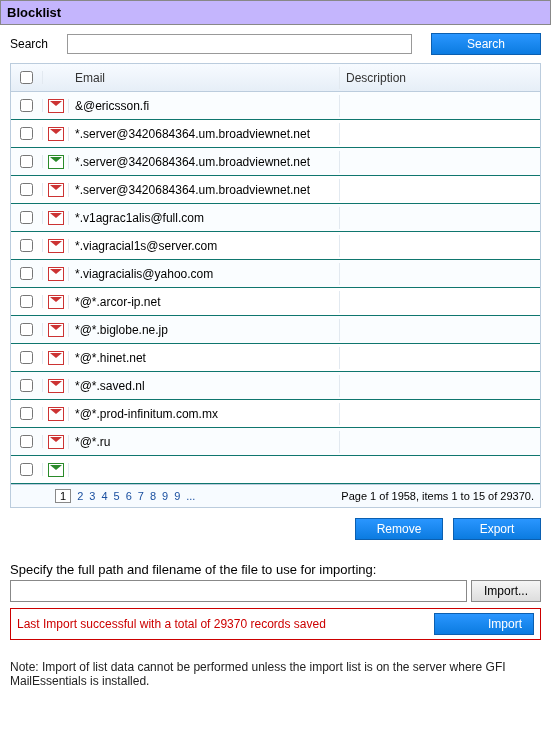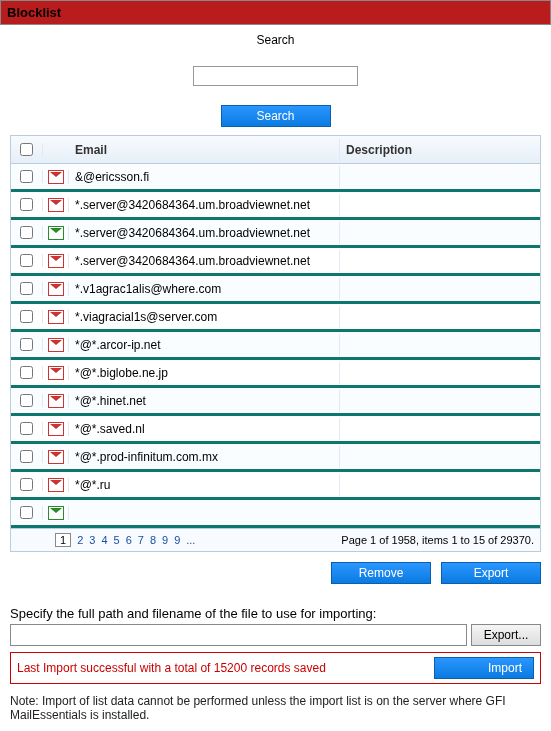--- a/index.html
+++ b/index.html
@@ -5,33 +5,32 @@
   * { box-sizing: border-box; margin: 0; padding: 0; }
   body {
     font-family: Tahoma, Verdana, Arial, sans-serif;
     font-size: 12px;
     background: #fff;
     width: 551px;
     height: 731px;
     overflow: hidden;
   }
   .panel-title {
-    background: #b91c1c;
+    background: #c4b5fd;
     border: 1px solid #888;
     padding: 4px 6px;
     font-weight: bold;
     font-size: 13px;
   }
   .content { padding: 8px 10px; }
   .search-row {
     display: flex;
     align-items: center;
     gap: 19px;
     margin-bottom: 8px;
-    flex-direction: column;
   }
   .search-row label { font-size: 12px; }
   .search-input {
     flex: 1;
     border: 1px solid #999;
     height: 20px;
     padding: 2px 4px;
     font-size: 12px;
   }
   .btn-blue {
@@ -44,35 +43,35 @@
     cursor: pointer;
   }
   .btn-search { width: 110px; }
   .table {
     border: 1px solid #bcd;
     border-top: 1px solid #bcd;
   }
   .thead, .trow {
     display: flex;
     align-items: center;
-    border-bottom: 3px solid #0f766e;
+    border-bottom: 1px solid #0f766e;
     min-height: 28px;
   }
   .thead {
     background: linear-gradient(#f7fbff,#e6eef7);
     border-bottom: 1px solid #bcd;
     height: 28px;
   }
   .trow:nth-child(odd) { background: #fafdff; }
   .trow:nth-child(even) { background: #fff; }
   .col-cb { width: 32px; display:flex; justify-content:center; align-items:center; border-right:1px solid #e2e9f0;}
   .col-icon { width: 26px; display:flex; justify-content:center; align-items:center; border-right:1px solid #e2e9f0;}
   .col-email { flex: 1; padding: 4px 6px; border-right:1px solid #e2e9f0; word-break: break-word;}
   .col-desc { width: 200px; padding: 4px 6px; }
-  .thead .col-email, .thead .col-desc { color: #333; font-weight: bold; }
+  .thead .col-email, .thead .col-desc { color: #333; font-weight: normal; }
   .mail-icon {
     width: 16px; height: 14px;
     border: 1px solid #c33;
     background: #fff;
     position: relative;
     display:inline-block;
   }
   .mail-icon::before {
     content:"";
     position:absolute;
@@ -100,21 +99,21 @@
     padding:0 4px;
     background:#fff;
   }
   .pager-pages a { color:#1a4fa0; text-decoration:none; cursor:pointer;}
   .action-row {
     display:flex;
     justify-content:flex-end;
     gap:10px;
     margin-top:10px;
   }
-  .btn-action { width:100px; }
+  .btn-action { width:88px; }
   .import-section { margin-top: 22px; }
   .import-label { font-size:13px; margin-bottom:3px; display:block;}
   .file-row { display:flex; gap:4px; }
   .file-input {
     flex:1;
     border:1px solid #888;
     height:22px;
     padding:2px 4px;
     font-size:12px;
   }
@@ -133,21 +132,21 @@
     margin-top:6px;
     font-size:12px;
     display:flex;
     align-items:center;
     justify-content:space-between;
     gap:8px;
   }
   .status-box .btn-import { width:100px; flex-shrink:0;padding-left:42px;}
   .note {
     font-size:12px;
-    margin-top:10px;
+    margin-top:20px;
     color:#222;
   }
   input[type=checkbox]{ width:13px; height:13px; }
 </style>
 </head>
 <body>
 
 <div class="panel-title">Blocklist</div>
 
 <div class="content">
@@ -208,31 +207,41 @@
           <div class="col-email">*.server@3420684364.um.broadviewnet.net</div>
           <div class="col-desc"></div>
         </div>
         <div class="trow">
           <div class="col-cb">
             <input type="checkbox" style="">
           </div>
           <div class="col-icon">
             <span class="mail-icon "></span>
           </div>
-          <div class="col-email">*.v1agrac1alis@where.com</div>
+          <div class="col-email">*.v1agrac1alis@full.com</div>
           <div class="col-desc"></div>
         </div>
         <div class="trow">
           <div class="col-cb">
             <input type="checkbox" style="">
           </div>
           <div class="col-icon">
             <span class="mail-icon "></span>
           </div>
           <div class="col-email">*.viagracial1s@server.com</div>
+          <div class="col-desc"></div>
+        </div>
+        <div class="trow">
+          <div class="col-cb">
+            <input type="checkbox" style="">
+          </div>
+          <div class="col-icon">
+            <span class="mail-icon "></span>
+          </div>
+          <div class="col-email">*.viagracialis@yahoo.com</div>
           <div class="col-desc"></div>
         </div>
         <div class="trow">
           <div class="col-cb">
             <input type="checkbox" style="">
           </div>
           <div class="col-icon">
             <span class="mail-icon "></span>
           </div>
           <div class="col-email">*@*.arcor-ip.net</div>
@@ -322,22 +331,22 @@
 
   <div class="action-row">
     <button class="btn-blue btn-action">Remove</button>
     <button class="btn-blue btn-action">Export</button>
   </div>
 
   <div class="import-section">
     <span class="import-label">Specify the full path and filename of the file to use for importing:</span>
     <div class="file-row">
       <input class="file-input" type="text" value="" style="">
-      <button class="btn-browse">Export...</button>
+      <button class="btn-browse">Import...</button>
     </div>
     <div class="status-box">
-      <span>Last Import successful with a total of 15200 records saved</span>
+      <span>Last Import successful with a total of 29370 records saved</span>
       <button class="btn-blue btn-import">Import</button>
     </div>
     <div class="note">Note: Import of list data cannot be performed unless the import list is on the server where GFI MailEssentials is installed.</div>
   </div>
 
 </div>
 
 </body></html>

